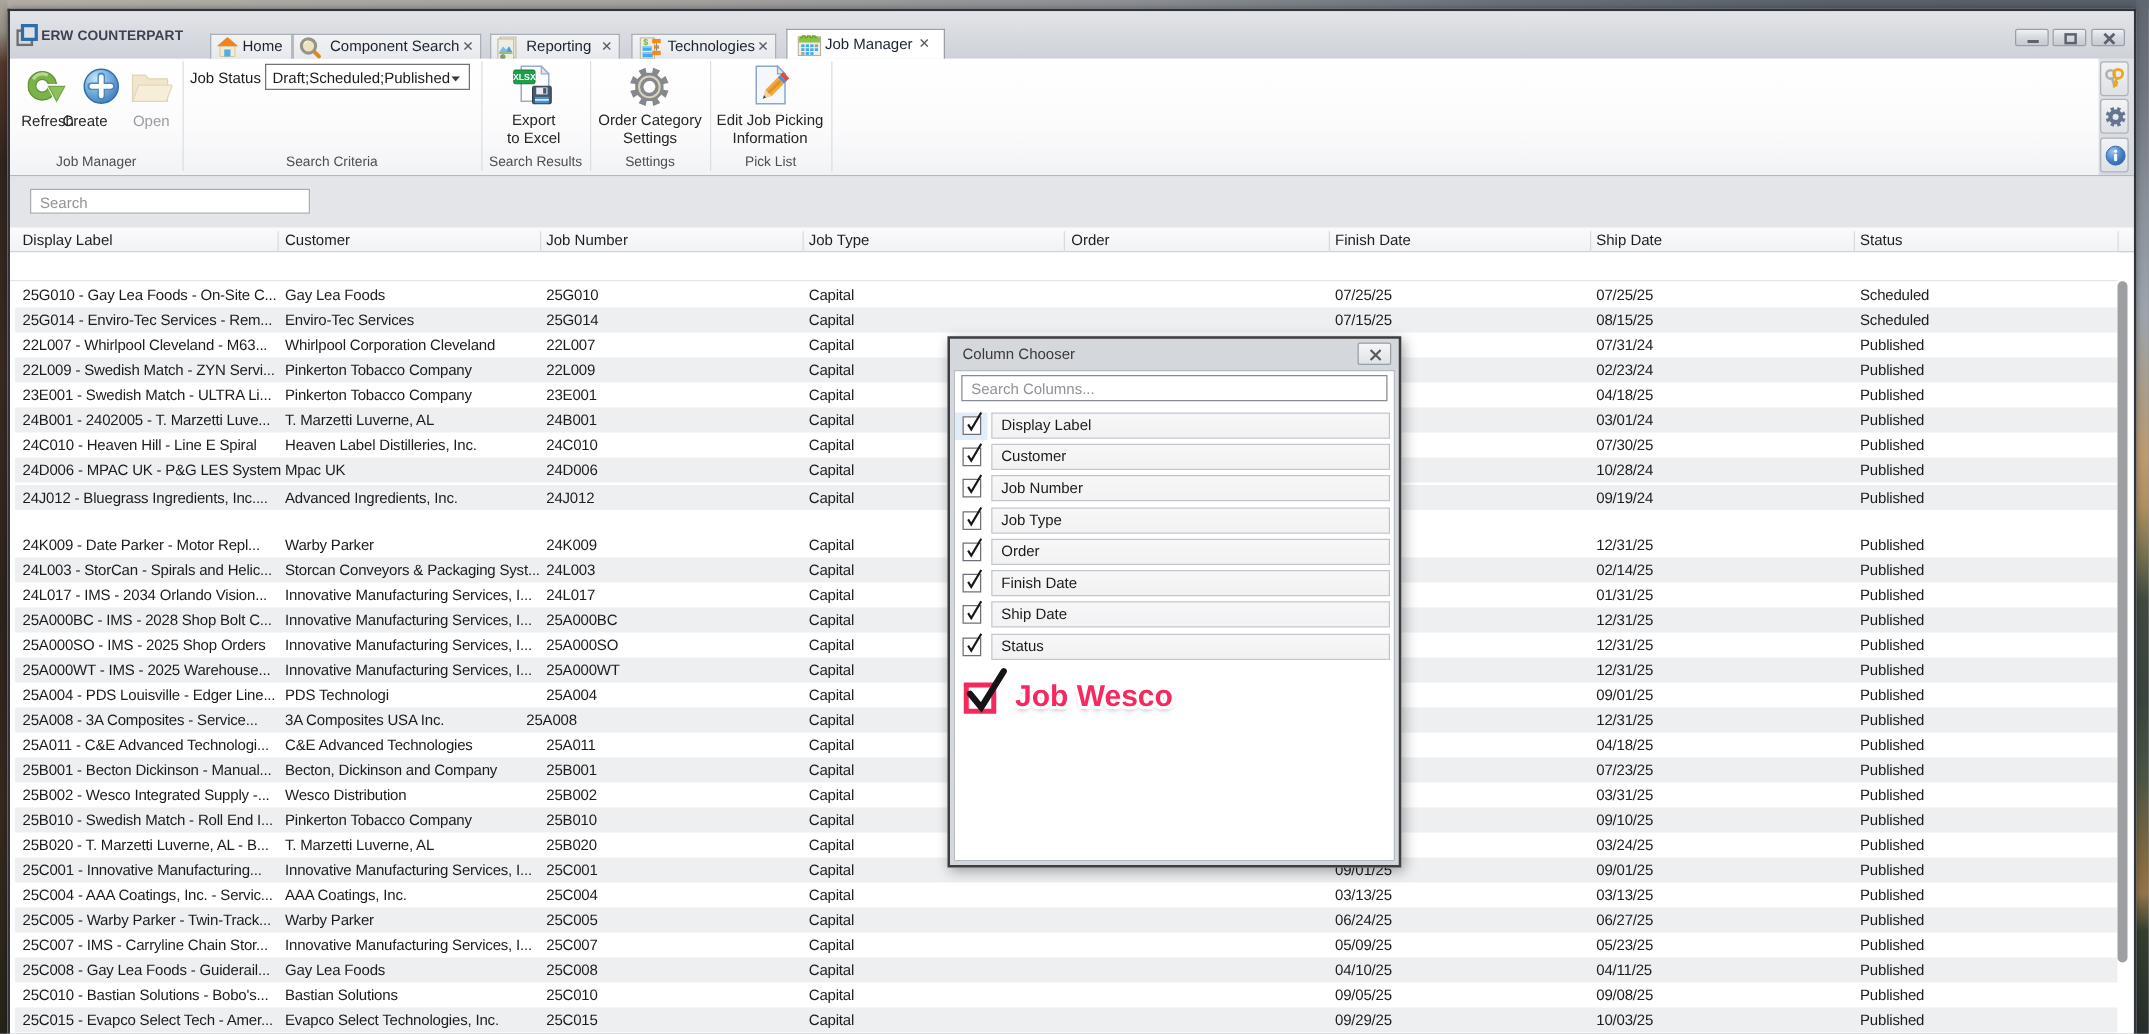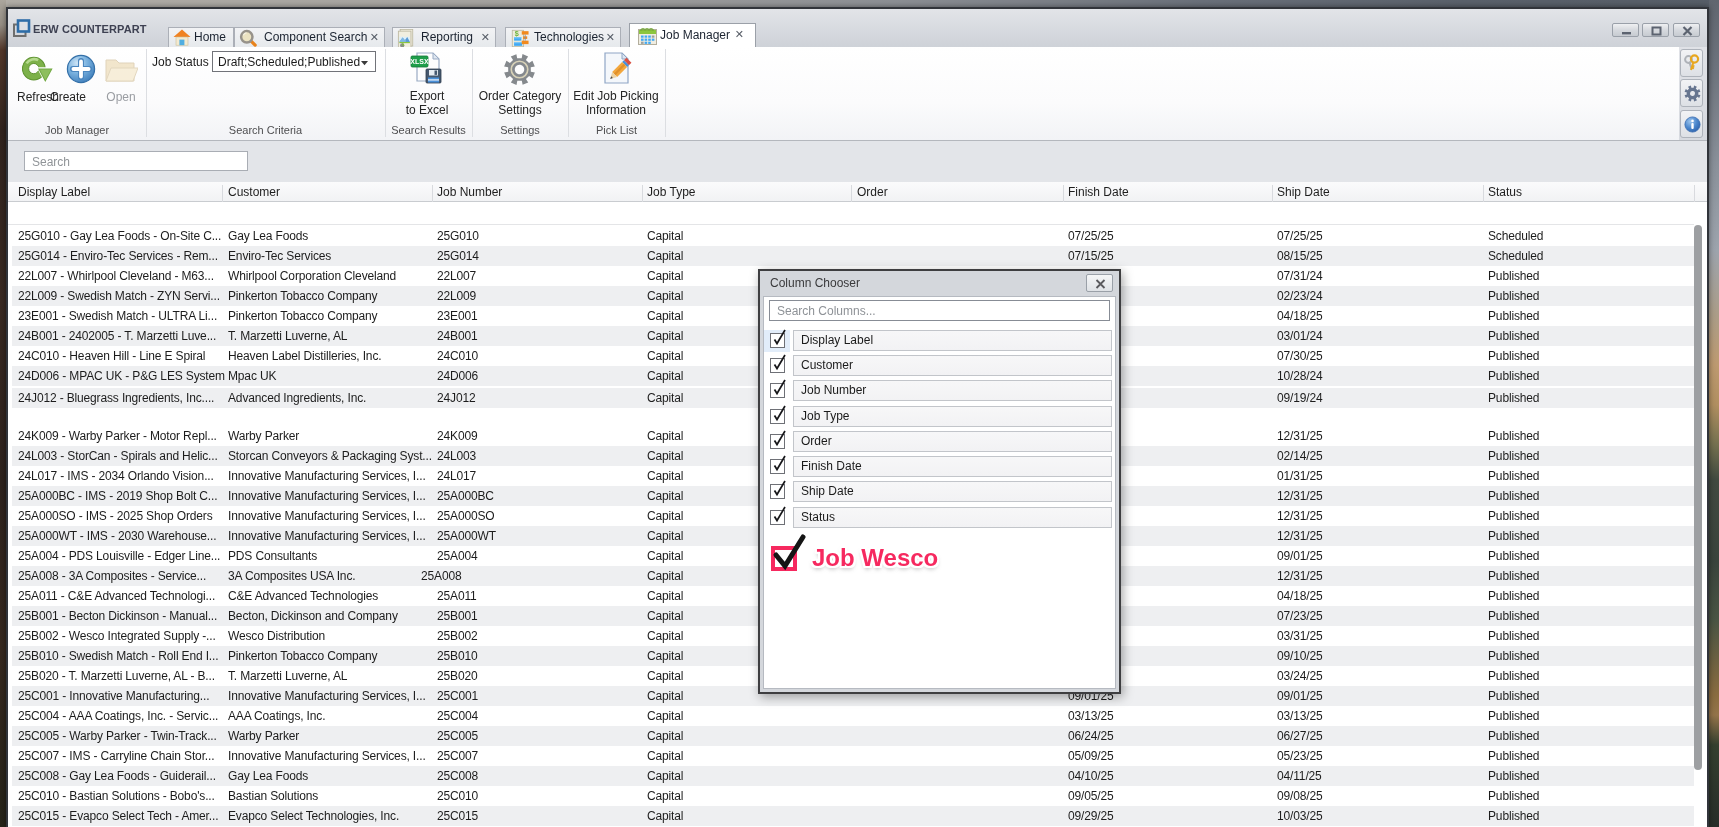--- a/index.html
+++ b/index.html
@@ -363,21 +363,21 @@
   </div>
 <div class="trow even abs" style="top:388px">
     <span style="left:6px">24J012 - Bluegrass Ingredients, Inc....</span>
     <span style="left:216px">Advanced Ingredients, Inc.</span>
     <span style="left:425px">24J012</span>
     <span style="left:635px">Capital</span>
     <span style="left:1265px">09/19/24</span>
     <span style="left:1476px">Published</span>
   </div>
 <div class="trow odd abs" style="top:426px">
-    <span style="left:6px">24K009 - Warby Parker - Motor Repl...</span>
+    <span style="left:6px">24K009 - Date Parker - Motor Repl...</span>
     <span style="left:216px">Warby Parker</span>
     <span style="left:425px">24K009</span>
     <span style="left:635px">Capital</span>
     <span style="left:1265px">12/31/25</span>
     <span style="left:1476px">Published</span>
   </div>
 <div class="trow even abs" style="top:446px">
     <span style="left:6px">24L003 - StorCan - Spirals and Helic...</span>
     <span style="left:216px">Storcan Conveyors &amp; Packaging Syst...</span>
     <span style="left:425px">24L003</span>
@@ -387,46 +387,46 @@
   </div>
 <div class="trow odd abs" style="top:466px">
     <span style="left:6px">24L017 - IMS - 2034 Orlando Vision...</span>
     <span style="left:216px">Innovative Manufacturing Services, I...</span>
     <span style="left:425px">24L017</span>
     <span style="left:635px">Capital</span>
     <span style="left:1265px">01/31/25</span>
     <span style="left:1476px">Published</span>
   </div>
 <div class="trow even abs" style="top:486px">
-    <span style="left:6px">25A000BC - IMS - 2019 Shop Bolt C...</span>
+    <span style="left:6px">25A000BC - IMS - 2028 Shop Bolt C...</span>
     <span style="left:216px">Innovative Manufacturing Services, I...</span>
     <span style="left:425px">25A000BC</span>
     <span style="left:635px">Capital</span>
     <span style="left:1265px">12/31/25</span>
     <span style="left:1476px">Published</span>
   </div>
 <div class="trow odd abs" style="top:506px">
     <span style="left:6px">25A000SO - IMS - 2025 Shop Orders</span>
     <span style="left:216px">Innovative Manufacturing Services, I...</span>
     <span style="left:425px">25A000SO</span>
     <span style="left:635px">Capital</span>
     <span style="left:1265px">12/31/25</span>
     <span style="left:1476px">Published</span>
   </div>
 <div class="trow even abs" style="top:526px">
-    <span style="left:6px">25A000WT - IMS - 2030 Warehouse...</span>
+    <span style="left:6px">25A000WT - IMS - 2025 Warehouse...</span>
     <span style="left:216px">Innovative Manufacturing Services, I...</span>
     <span style="left:425px">25A000WT</span>
     <span style="left:635px">Capital</span>
     <span style="left:1265px">12/31/25</span>
     <span style="left:1476px">Published</span>
   </div>
 <div class="trow odd abs" style="top:546px">
     <span style="left:6px">25A004 - PDS Louisville - Edger Line...</span>
-    <span style="left:216px">PDS Consultants</span>
+    <span style="left:216px">PDS Technologi</span>
     <span style="left:425px">25A004</span>
     <span style="left:635px">Capital</span>
     <span style="left:1265px">09/01/25</span>
     <span style="left:1476px">Published</span>
   </div>
 <div class="trow even abs" style="top:566px">
     <span style="left:6px">25A008 - 3A Composites - Service...</span>
     <span style="left:216px">3A Composites USA Inc.</span>
     <span style="left:409px">25A008</span>
     <span style="left:635px">Capital</span>

